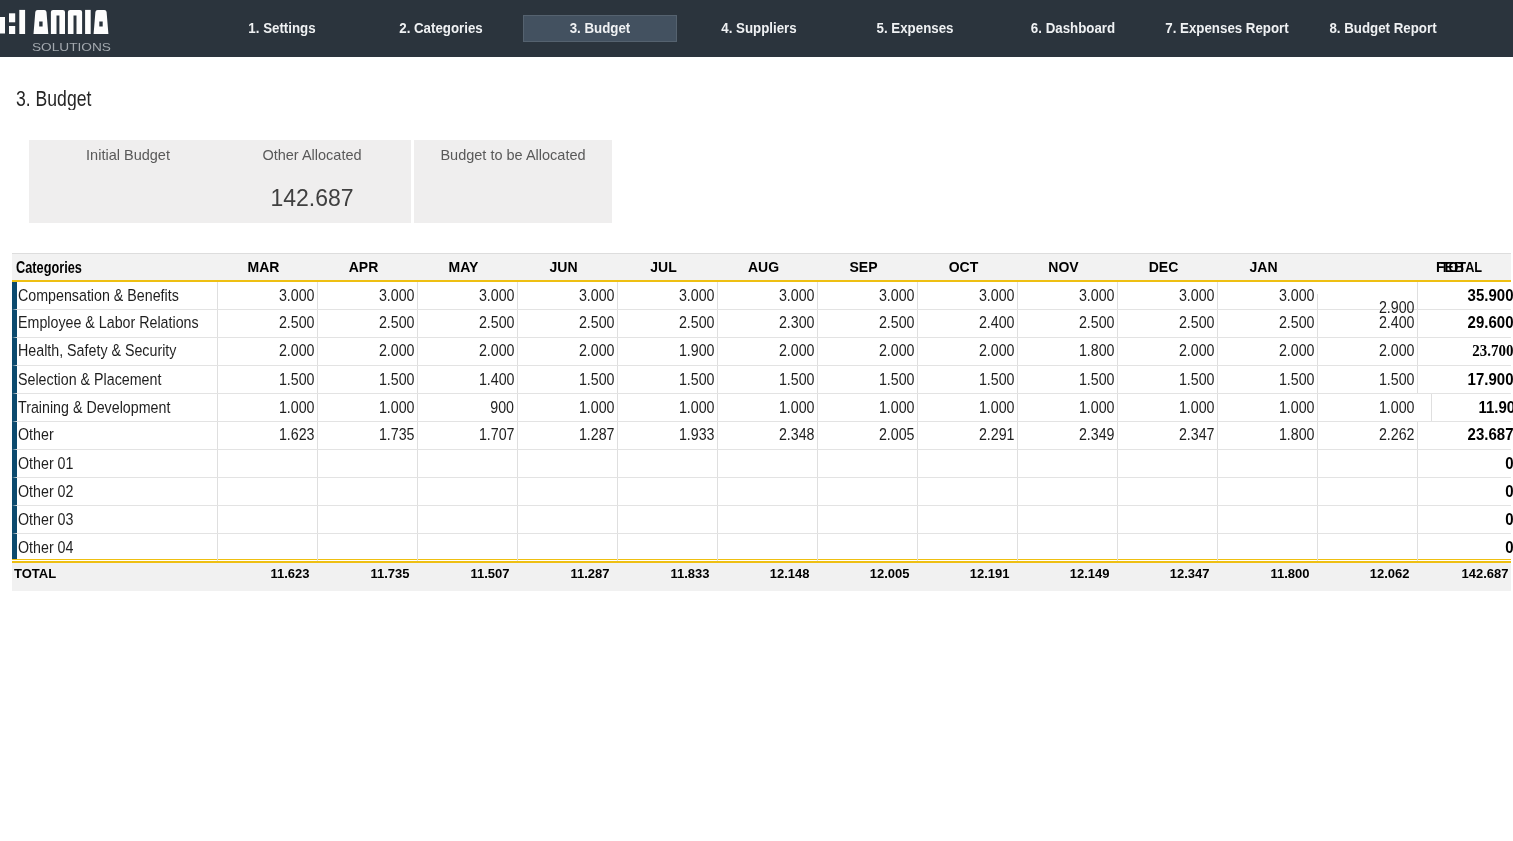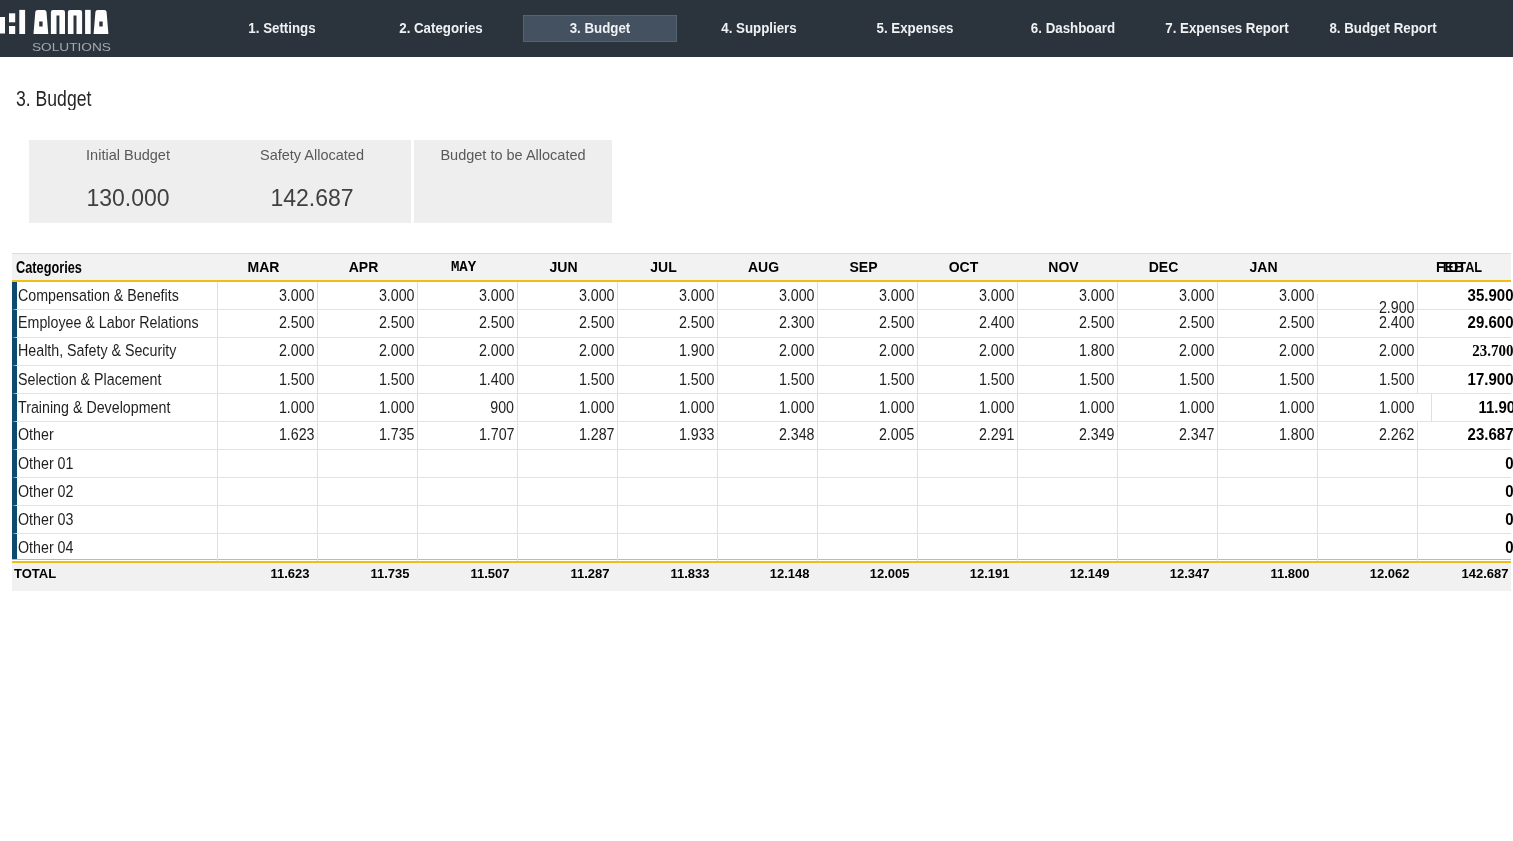--- a/index.html
+++ b/index.html
@@ -71,36 +71,35 @@
     <div class="navitem" style="left:915px;">5. Expenses</div>
     <div class="navitem" style="left:1073px;">6. Dashboard</div>
     <div class="navitem" style="left:1227px;">7. Expenses Report</div>
     <div class="navitem" style="left:1383px;">8. Budget Report</div>
   </div>
 
   <div id="heading">3. Budget</div>
 
   <div class="card" style="left:29px;">
       <div class="lbl">Initial Budget</div>
-      <div class="val">130.000</div>
     </div>
   <div class="card" style="left:213px;">
-      <div class="lbl">Safety Allocated</div>
+      <div class="lbl">Other Allocated</div>
       <div class="val">142.687</div>
     </div>
   <div class="card" style="left:414px;">
       <div class="lbl">Budget to be Allocated</div>
     </div>
 
   <div id="tbl">
       <div class="hdr">
         <div class="c" id="cat">Categories</div>
         <div class="c m" style="left:200px;width:100px;text-align:center;">MAR</div>
         <div class="c m" style="left:300px;width:100px;text-align:center;">APR</div>
-        <div class="c m" style="left:400px;width:100px;text-align:center;font-family:Liberation Mono, monospace;">MAY</div>
+        <div class="c m" style="left:400px;width:100px;text-align:center;">MAY</div>
         <div class="c m" style="left:500px;width:100px;text-align:center;">JUN</div>
         <div class="c m" style="left:600px;width:100px;text-align:center;">JUL</div>
         <div class="c m" style="left:700px;width:100px;text-align:center;">AUG</div>
         <div class="c m" style="left:800px;width:100px;text-align:center;">SEP</div>
         <div class="c m" style="left:900px;width:100px;text-align:center;">OCT</div>
         <div class="c m" style="left:1000px;width:100px;text-align:center;">NOV</div>
         <div class="c m" style="left:1100px;width:100px;text-align:center;">DEC</div>
         <div class="c m" style="left:1200px;width:100px;text-align:center;">JAN</div>
         <div class="c m" style="left:1352px;width:100px;text-align:right;">FEB</div>
         <div class="c m tc" style="left:1400px;width:99px;text-align:center;">TOTAL</div>

